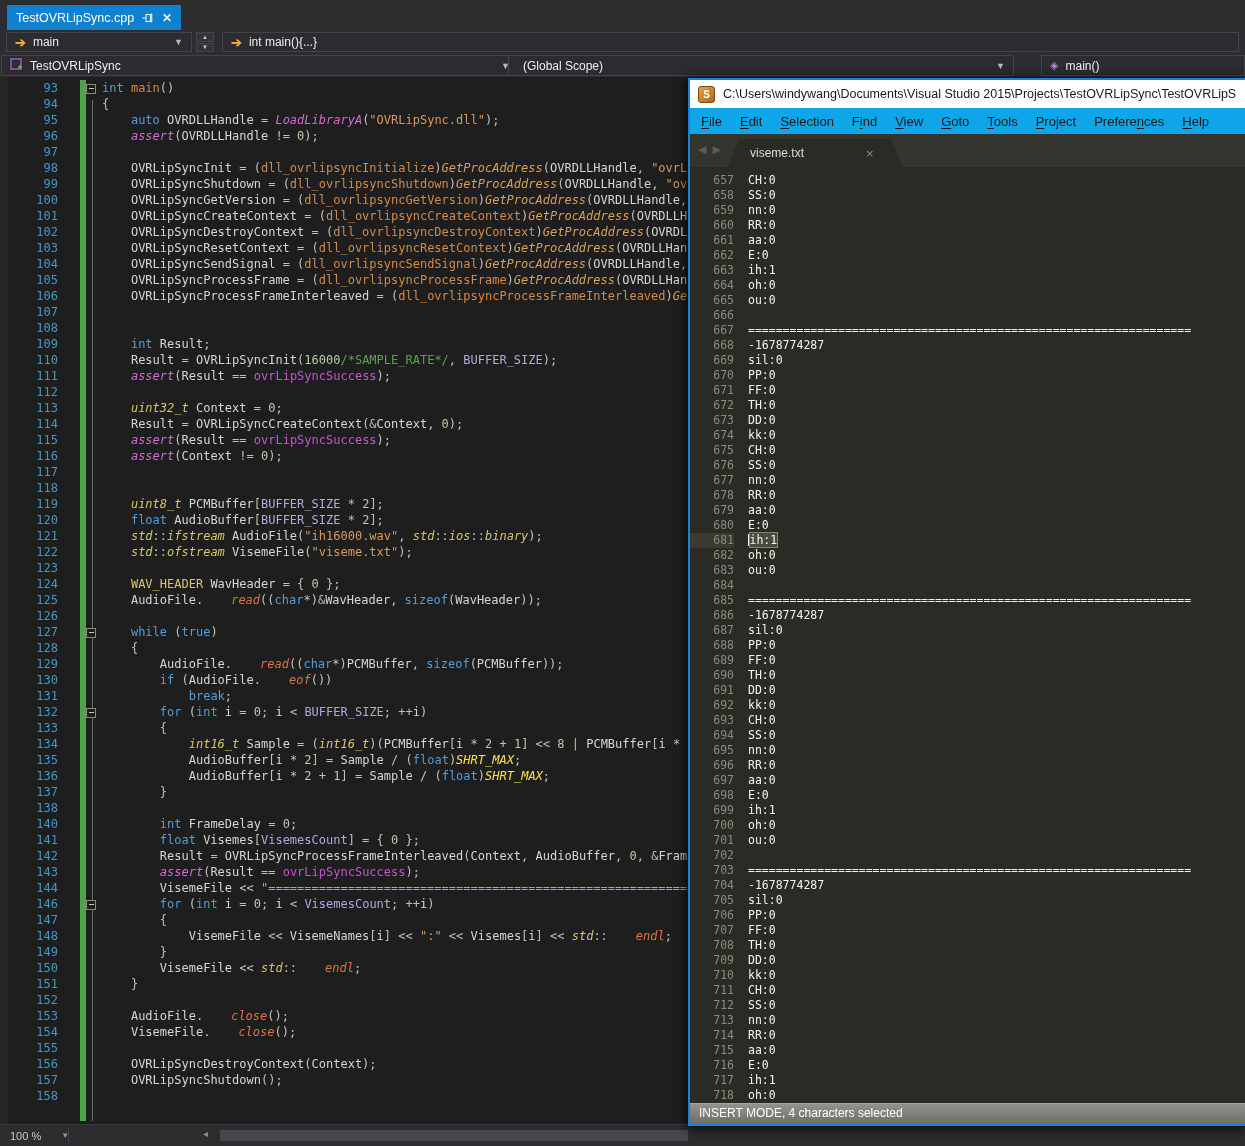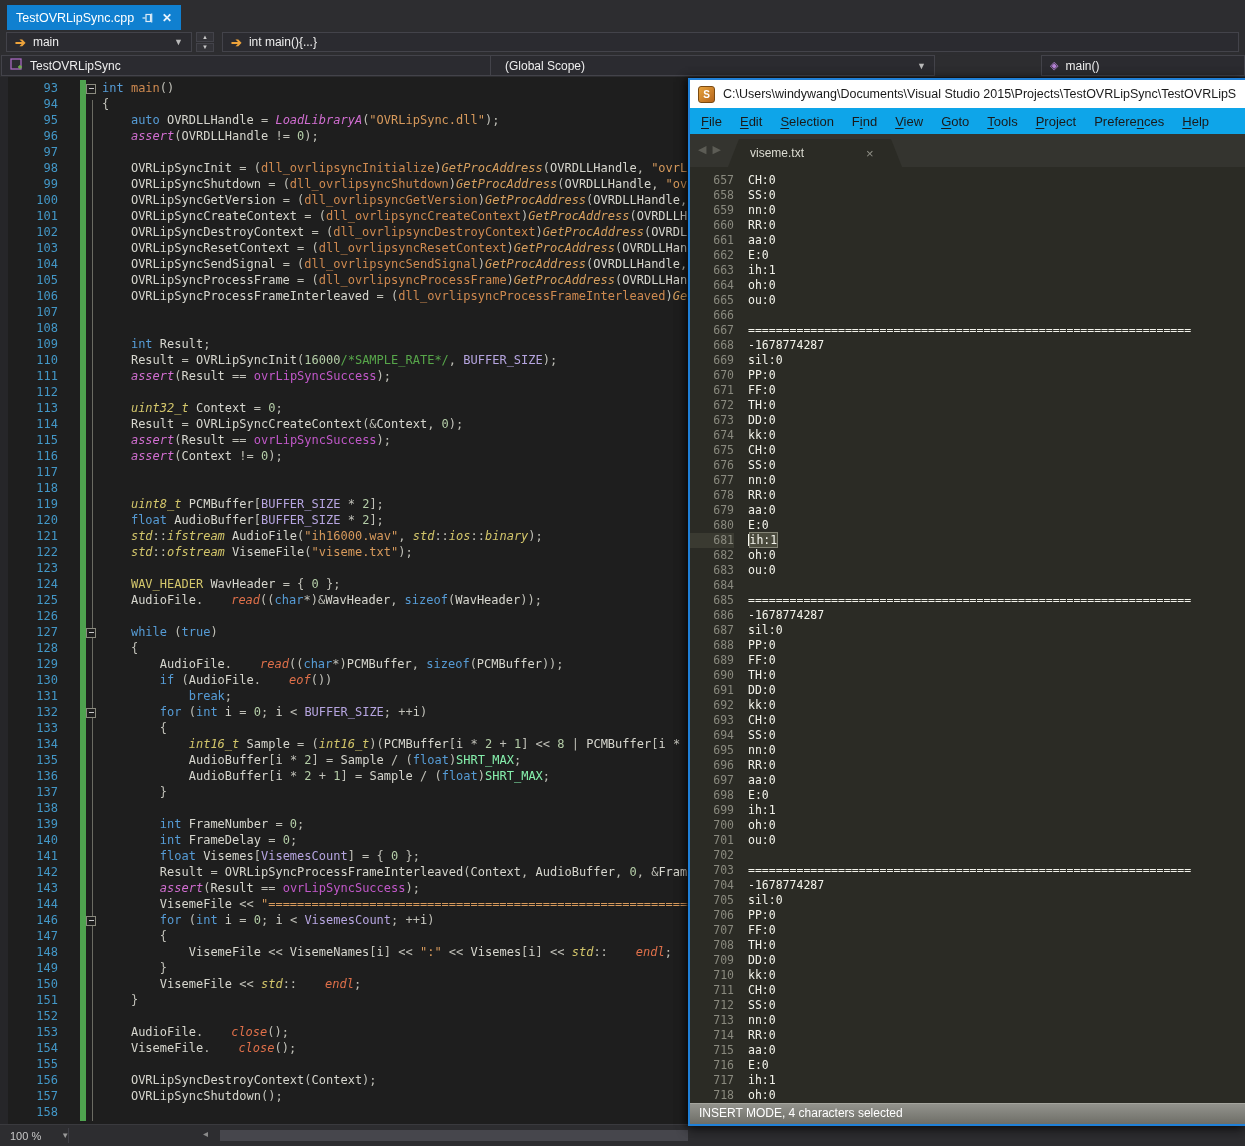--- a/index.html
+++ b/index.html
@@ -31,21 +31,21 @@
   .vsnum{width:58px;text-align:right;color:#4398c8;font:12px "DejaVu Sans Mono",monospace;line-height:16px;flex:none;}
   .vsfoldcell{width:44px;flex:none;position:relative;}
   .foldbox{position:absolute;left:28px;top:3.5px;width:8px;height:8px;border:1px solid #8a8a7e;
            background:#1e1e1e;z-index:3;}
   .foldbox::after{content:"";position:absolute;left:1.5px;top:3.5px;width:5px;height:1px;background:#c8c8c8;}
   .vsline{margin:0;font:12px "DejaVu Sans Mono",monospace;line-height:16px;white-space:pre;color:#d6d6ce;}
   .tk-kw{color:#569cd6;} .tk-id{color:#d6d6ce;} .tk-pl{color:#c0c0b8;} .tk-num{color:#b5cea8;}
   .tk-str{color:#d79a5c;} .tk-ty{color:#cf8a50;} .tk-en{color:#c158c9;} .tk-cm{color:#57a64a;}
   .tk-mac{color:#b6a5e0;} .tk-tdn{color:#d3c66b;}
   .tk-fni{color:#d7a05f;font-style:italic;} .tk-mg{color:#d16ed1;font-style:italic;}
-  .tk-mem{color:#e0704a;font-style:italic;margin-left:28px;} .tk-maci{color:#86efac;text-align:center;}
+  .tk-mem{color:#e0704a;font-style:italic;margin-left:28px;} .tk-maci{color:#fde047;font-style:italic;text-align:center;}
   .tk-td{color:#d3c66b;font-style:italic;}
   
   .vs-bottom{position:absolute;left:0;top:1124px;width:100%;height:22px;background:#2d2d30;border-top:1px solid #3a3a3e;box-sizing:border-box;}
   .zoomctl{position:absolute;left:10px;top:0;height:21px;display:flex;align-items:center;gap:20px;color:#c8c8c8;font-size:11px;}
   .vdiv{position:absolute;left:68px;top:3px;width:1px;height:15px;background:#3f3f46;}
   .hsb-arrow{position:absolute;left:203px;top:3px;color:#8a8a8a;font-size:10px;}
   .hsb-thumb{position:absolute;left:220px;top:5px;width:468px;height:11px;background:#46464c;}
   
   .sub-win{position:absolute;left:688px;top:78px;width:557px;height:1048px;box-sizing:border-box;
            border-left:2px solid #1f80d8;border-top:2px solid #1f80d8;border-bottom:2px solid #1f80d8;
@@ -118,21 +118,21 @@
     <div class="combo" style="left:1px;top:1px;width:518px;height:21px;">
       <span>
         <svg width="13" height="13" viewBox="0 0 13 13">
           <rect x="1" y="1" width="10" height="10" fill="none" stroke="#a869c0" stroke-width="1.3"></rect>
           <path d="M8 9 h4 M10 7 v4" stroke="#6fae4e" stroke-width="1.4" fill="none"></path>
         </svg>
       </span>
       <span>TestOVRLipSync</span>
       <span class="caret">▼</span>
     </div>
-    <div class="combo" style="left:490px;top:1px;width:445px;height:21px;">
+    <div class="combo" style="left:508px;top:1px;width:506px;height:21px;">
       <span style="margin-left:6px;">(Global Scope)</span>
       <span class="caret">▼</span>
     </div>
     <div class="combo" style="left:1041px;top:1px;width:204px;height:21px;">
       <span class="methicon">◈</span>
       <span>main()</span>
     </div>
   </div>
 
   <div class="vs-editor">
@@ -368,25 +368,20 @@
         </div>
         <div class="vsrow">
           <span class="vsnum">137</span>
           <span class="vsfoldcell"></span>
           <pre class="vsline"><span class="tk-pl">        }</span></pre>
         </div>
         <div class="vsrow">
           <span class="vsnum">138</span>
           <span class="vsfoldcell"></span>
           <pre class="vsline"></pre>
-        </div>
-        <div class="vsrow">
-          <span class="vsnum">139</span>
-          <span class="vsfoldcell"></span>
-          <pre class="vsline"><span class="tk-pl">        </span><span class="tk-kw">int</span><span class="tk-id"> FrameNumber </span><span class="tk-pl">= </span><span class="tk-num">0</span><span class="tk-pl">;</span></pre>
         </div>
         <div class="vsrow">
           <span class="vsnum">140</span>
           <span class="vsfoldcell"></span>
           <pre class="vsline"><span class="tk-pl">        </span><span class="tk-kw">int</span><span class="tk-id"> FrameDelay </span><span class="tk-pl">= </span><span class="tk-num">0</span><span class="tk-pl">;</span></pre>
         </div>
         <div class="vsrow">
           <span class="vsnum">141</span>
           <span class="vsfoldcell"></span>
           <pre class="vsline"><span class="tk-pl">        </span><span class="tk-kw">float</span><span class="tk-id"> Visemes</span><span class="tk-pl">[</span><span class="tk-mac">VisemesCount</span><span class="tk-pl">] = { </span><span class="tk-num">0</span><span class="tk-pl"> };</span></pre>

